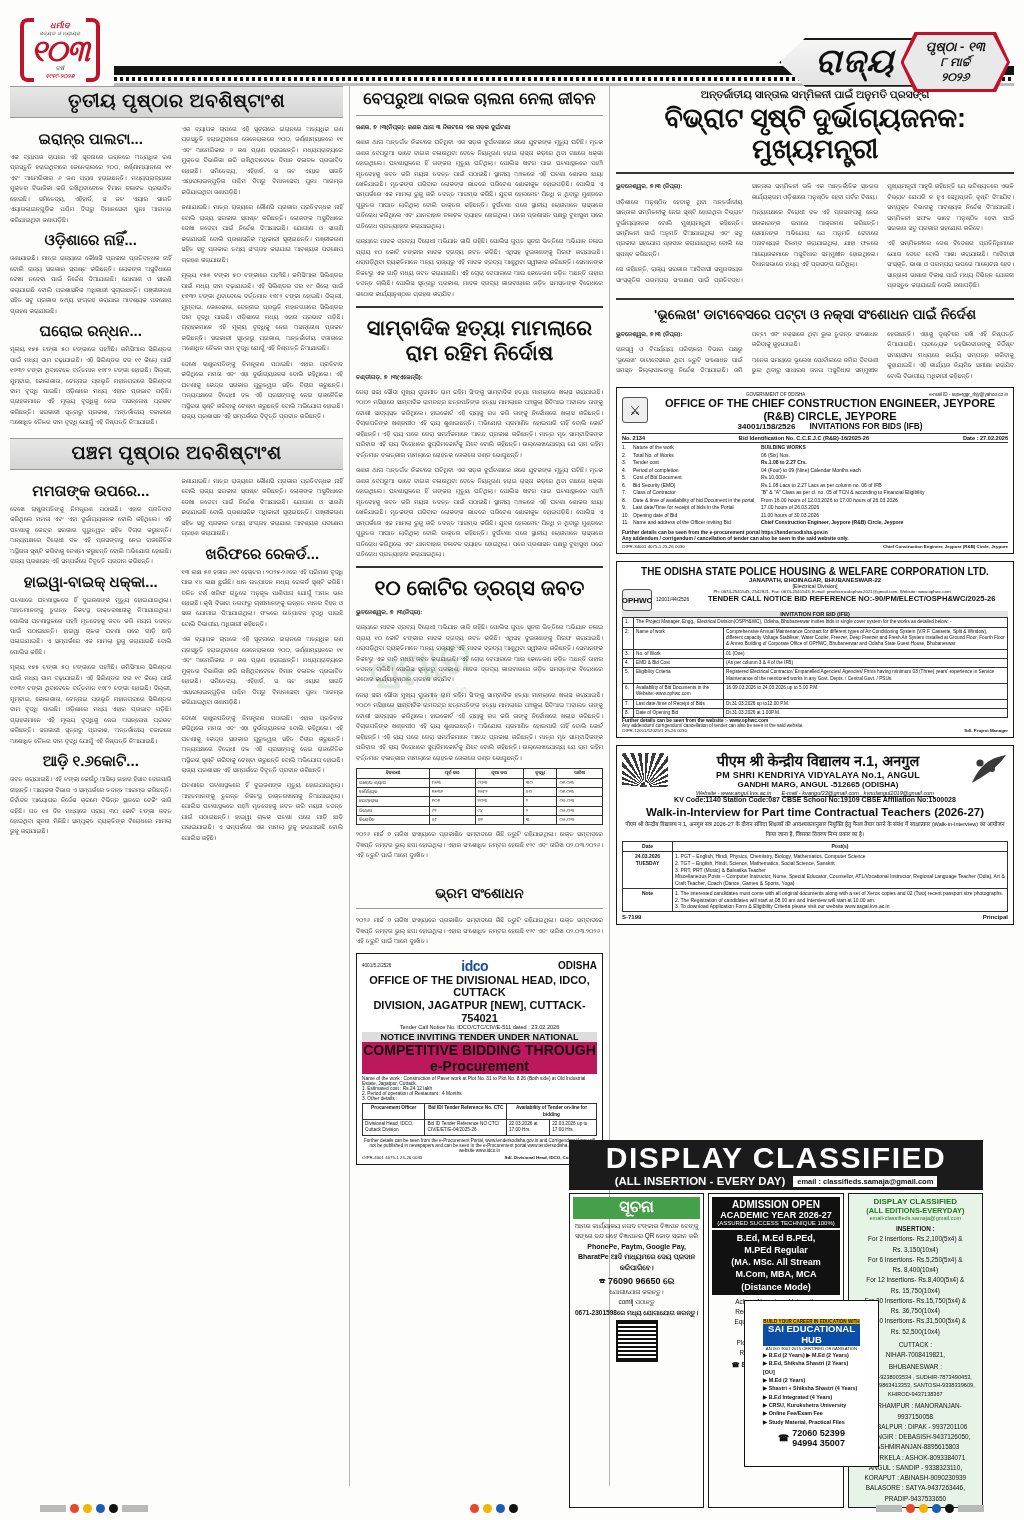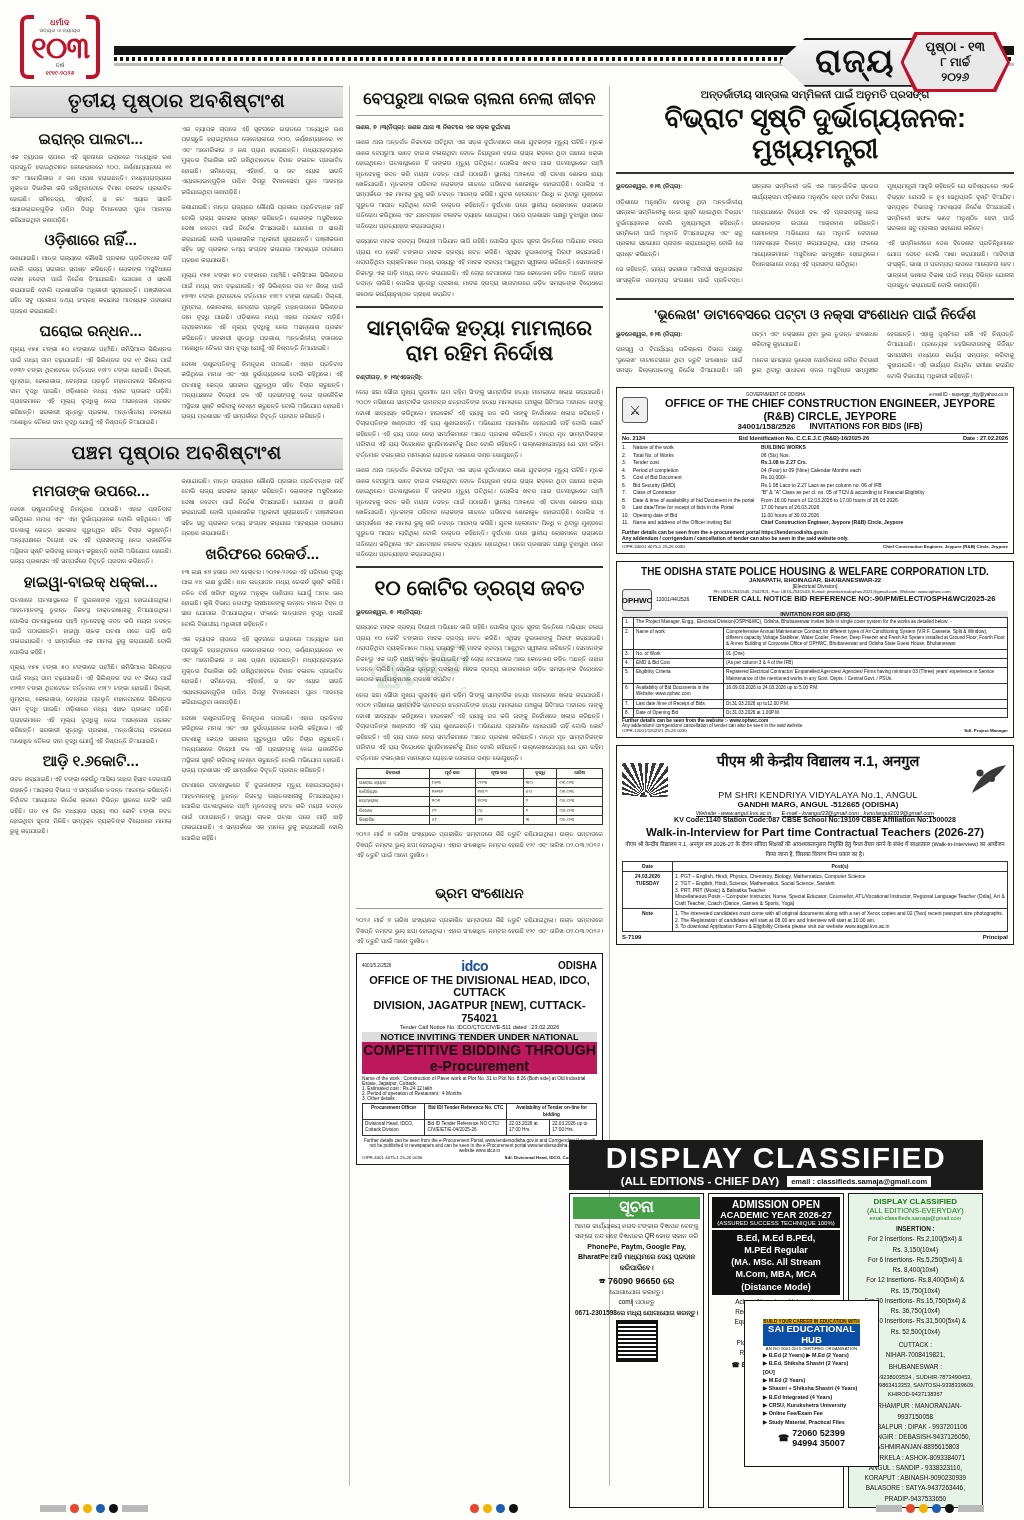--- a/index.html
+++ b/index.html
@@ -9,21 +9,21 @@
     width:1024px; height:1520px;
     background:#fdfdfb;
     font-family:"Liberation Sans", sans-serif;
     color:#111;
     overflow:hidden;
     position:relative;
   }
   .page { width:1024px; height:1520px; position:relative; padding:8px 10px; }
 
   
-  .masthead { height:78px; position:relative; display:flex; align-items:center; }
+  .masthead { height:78px; position:relative; display:flex; align-items:flex-end;font-style:italic; }
   .logo-box {
     width:100px; height:72px; position:relative; flex:0 0 100px;
     display:flex; align-items:center; justify-content:center;
   }
   .logo-bracket-l, .logo-bracket-r {
     position:absolute; top:4px; width:14px; height:64px;
     border:4px solid #c0132a; 
   }
   .logo-bracket-l { left:10px; border-right:none; border-radius:8px 0 0 8px; }
   .logo-bracket-r { right:10px; border-left:none; border-radius:0 8px 8px 0; }
@@ -114,21 +114,21 @@
 
   
   .kv-head { display:flex; align-items:center; justify-content:center; gap:6px;}
   .kv-emb { width:46px;height:34px;flex:0 0 46px;
      background:
        radial-gradient(circle at 50% 100%, #555 0 6%, transparent 6%),
        repeating-conic-gradient(from 180deg at 50% 100%, #3a3a3a 0deg 6deg, #fff 6deg 12deg);
      border-radius:2px; }
   .kv-emb2 { width:40px;height:34px;flex:0 0 40px; position:relative; }
   .kv-hindi { font-size:14.5px; font-weight:bold; text-align:center; }
-  .kv-en { font-size:9px; font-weight:normal; text-align:center; letter-spacing:.2px;margin-top:20px;}
+  .kv-en { font-size:9px; font-weight:bold; text-align:center; letter-spacing:.2px;}
   .kv-en2 { font-size:8px; font-weight:bold; text-align:center; }
   .kv-walk { font-size:11.5px; font-weight:bold; text-align:center; margin:3px 0 2px; }
 
   
   .dc-bar { background:#1b1b1b; color:#fff; padding:3px 8px; margin-bottom:3px; }
   .dc-title { font-size:30px; font-weight:bold; letter-spacing:1.5px; text-align:center; line-height:1; }
   .dc-line2 { display:flex; align-items:center; justify-content:center; gap:8px; margin-top:2px;}
   .dc-alled { font-size:11.5px; font-weight:bold; }
   .dc-mail { font-size:7.5px; background:#fff; color:#111; padding:1px 4px; font-weight:bold;}
   .dc-grid { display:flex; gap:4px; }
@@ -562,21 +562,21 @@
           <span>Principal</span>
         </div>
       </div>
     </div>
   </div>
 
   <div style="position:absolute;left:569px;top:1140px;width:414px;">
     <div class="dc-bar">
       <div class="dc-title">DISPLAY CLASSIFIED</div>
       <div class="dc-line2">
-        <span class="dc-alled">(ALL EDITIONS - CHIEF DAY)</span>
+        <span class="dc-alled">(ALL INSERTION - EVERY DAY)</span>
         <span class="dc-mail">email : classifieds.samaja@gmail.com</span>
       </div>
     </div>
     <div class="dc-grid">
 
       <div class="dc-cell">
         <div class="green-h">ସୂଚନା</div>
         <div class="cl-t" style="margin-top:2px">ଆମର କାର୍ଯ୍ୟାଳୟ ନଗଦ ଟଙ୍କାର ବିଜ୍ଞାପନ ବେଙ୍କୁ ସଙ୍ଗେ ବନ୍ଦ ରହେ ବିଜ୍ଞାପନର QR କୋଡ଼ ସ୍କାନ କରି</div>
         <div class="cl-b">PhonePe, Paytm, Google Pay, BharatPe ଆଦି ମାଧ୍ୟମରେ ଦେୟ ପ୍ରଦାନ କରିପାରିବେ।</div>
         <div class="phone-bar" style="font-size:9px;margin-top:3px">☎ 76090 96650 ରେ</div>
@@ -606,21 +606,21 @@
         <div class="cl-t">Equivalent to Utkal University</div>
         <div class="cl-t">S.M.E.C.T. since 2013</div>
         <div class="cl-t">Plot No - 1337, Satya Vihar,</div>
         <div class="cl-t">Rasulgarh, Bhubaneswar.</div>
         <div class="cl-b" style="white-space:pre-line;font-size:6.6px;margin-top:2px">☎ 8594948196, 9348302416,
 9438006617/0763/64</div>
       </div>
 
       <div class="dc-cell grn-box">
         <div style="color:#1e7a1e;font-size:8px;font-weight:bold;text-align:center">DISPLAY CLASSIFIED</div>
-        <div style="color:#1e7a1e;font-size:7.4px;font-weight:normal;text-align:center">(ALL EDITIONS-EVERYDAY)</div>
+        <div style="color:#1e7a1e;font-size:7.4px;font-weight:bold;text-align:center">(ALL EDITIONS-EVERYDAY)</div>
         <div style="color:#1e7a1e;font-size:5.6px;text-align:center">email-classifieds.samaja@gmail.com</div>
         <div class="cl-t b" style="margin-top:3px">INSERTION :</div>
         <div class="cl-t">For 2 Insertions- Rs.2,100(5x4) &amp;</div>
         <div class="cl-t">Rs. 3,150(10x4)</div>
         <div class="cl-t">For 6 Insertions- Rs.5,250(5x4) &amp;</div>
         <div class="cl-t">Rs. 8,400(10x4)</div>
         <div class="cl-t">For 12 Insertions- Rs.8,400(5x4) &amp;</div>
         <div class="cl-t">Rs. 15,750(10x4)</div>
         <div class="cl-t">For 30 Insertions- Rs.15,750(5x4) &amp;</div>
         <div class="cl-t">Rs. 36,750(10x4)</div>

